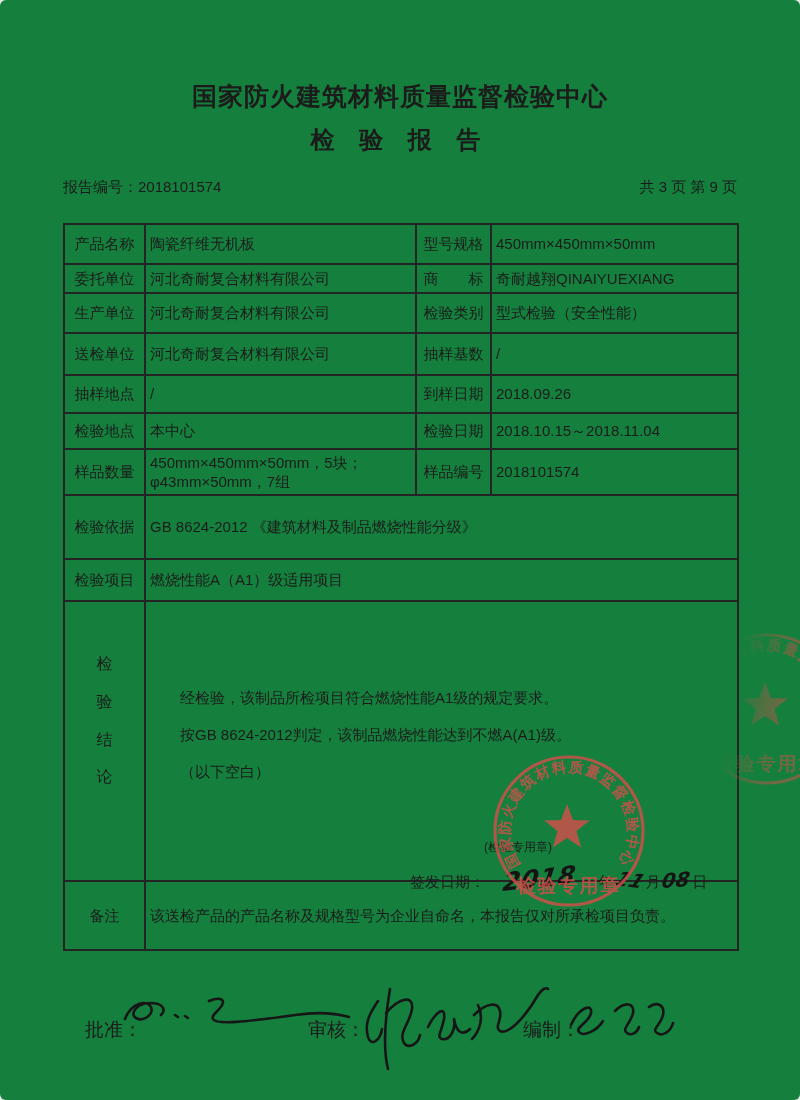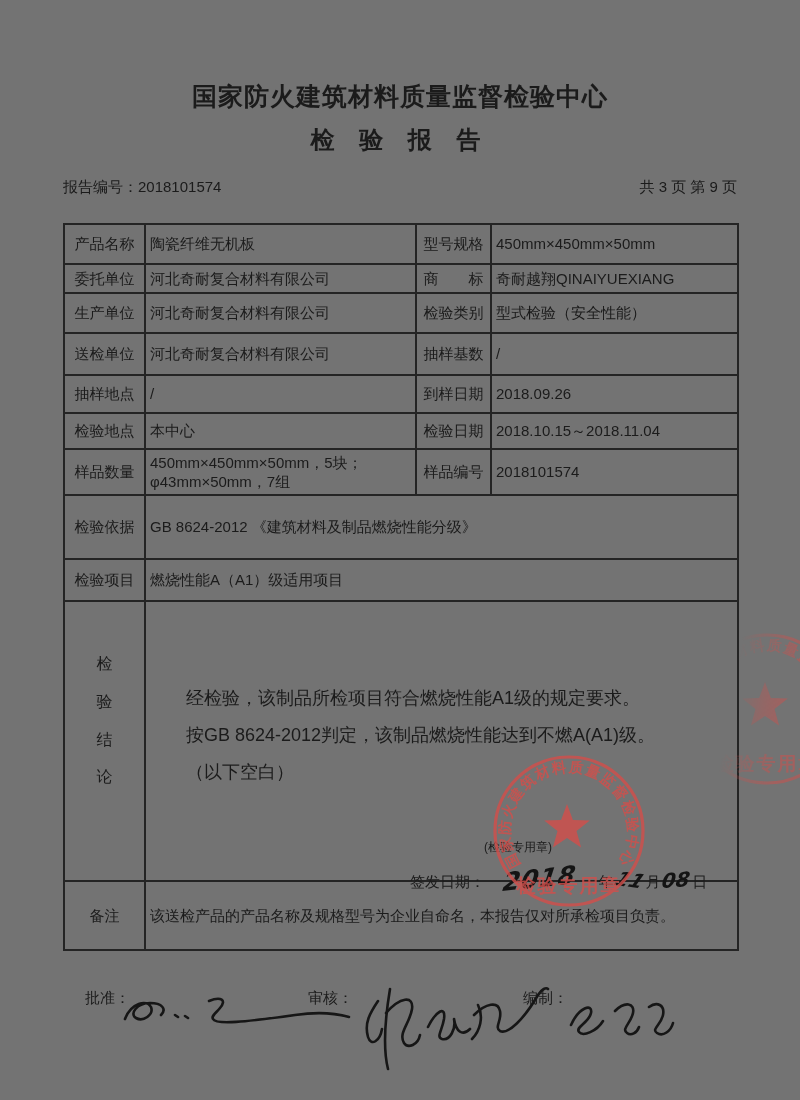--- a/index.html
+++ b/index.html
@@ -1,19 +1,19 @@
 <!DOCTYPE html>
 <html><head>
 <meta charset="utf-8">
 <style>
   html,body { margin:0; padding:0; background:#e8e8e8; }
   .page {
     position:relative; width:800px; height:1100px; margin:0 auto;
-    background:#737373; overflow:hidden;
-    font-family:"Liberation Sans", sans-serif; color:#1b1b1b;
+    background:#15803d; overflow:hidden;
+    font-family:"Liberation Sans", sans-serif; color:#1b1b1b;border-radius:6px;
   }
   .org-title {
     position:absolute; top:80px; left:0; width:100%;
     text-align:center; font-size:25px; font-weight:bold; letter-spacing:1px;
   }
   .doc-title {
     position:absolute; top:124px; left:0; width:100%;
     text-align:center; font-size:24px; font-weight:bold; letter-spacing:9px;
   }
   .report-line {
@@ -27,21 +27,21 @@
     border:2px solid #242424;
     margin-top:20px;
   }
   table.report td {
     border:2px solid #242424; font-size:15px; padding:2px 4px;
     vertical-align:middle; line-height:1.3;
   }
   td.lbl { text-align:center; padding:2px 1px; }
   td.val { padding-left:7px; }
   td.concl-cell { vertical-align:top; padding:14px 10px 6px 10px; }
-  .concl-cell p { margin:0 0 13px 0; line-height:24px; text-indent:2em; font-size:18px; }
+  .concl-cell p { margin:0 0 13px 0; line-height:24px; text-indent:2em; font-size:15px; }
   .vert-label-box {
     display:flex; flex-direction:column; align-items:center;
     justify-content:center; gap:17px; height:100%; padding:50px 0 90px 0;
     box-sizing:border-box; font-size:16px;
   }
   .seal-note {
     position:absolute; left:484px; top:839px; font-size:12px; z-index:3;
   }
   .issue-date {
     position:absolute; left:410px; top:864px; z-index:3;
@@ -50,21 +50,21 @@
   .issue-date .gap1 { width:18px; }
   .issue-date .gap2 { width:16px; }
   .hw {
     font-family:"DejaVu Sans", sans-serif; font-style:italic; font-weight:bold;
     display:inline-block; color:#141414;
   }
   .hw-year { font-size:25px; transform:rotate(-6deg) skewX(-14deg); letter-spacing:1px; margin:0 6px 0 0; }
   .hw-month { font-size:20px; transform:rotate(8deg) skewX(-18deg); margin:0 2px; }
   .hw-day { font-size:20px; transform:rotate(-4deg) skewX(-12deg); margin:0 2px; }
   .sign-row { position:absolute; left:63px; top:985px; width:674px; height:95px; }
-  .sign-row .slabel { position:absolute; font-size:15px; top:4px; }
+  .sign-row .slabel { position:absolute; font-size:19px; top:32px; }
   .sig-svg { position:absolute; }
   .sig-svg path { fill:none; stroke:#161616; stroke-width:2.6; stroke-linecap:round; stroke-linejoin:round; }
   .stamp { position:absolute; z-index:4; pointer-events:none; }
   .stamp-main { left:489px; top:751px; opacity:0.82; }
   .stamp-edge {
     left:687px; top:629px; opacity:0.6;
     -webkit-mask-image:linear-gradient(100deg, transparent 30%, rgba(0,0,0,0.55) 48%, rgba(0,0,0,0.85) 62%);
     mask-image:linear-gradient(100deg, transparent 30%, rgba(0,0,0,0.55) 48%, rgba(0,0,0,0.85) 62%);
   }
   .stamp text { font-family:"Liberation Sans", sans-serif; font-weight:bold; }

